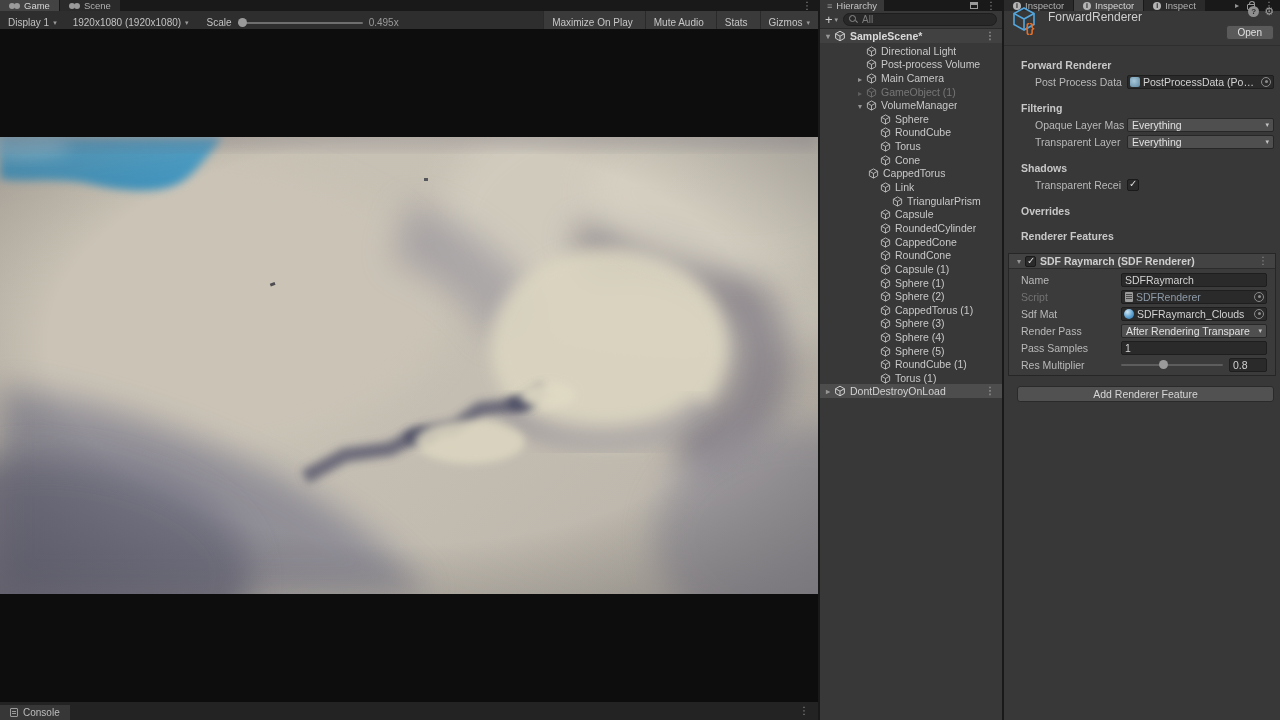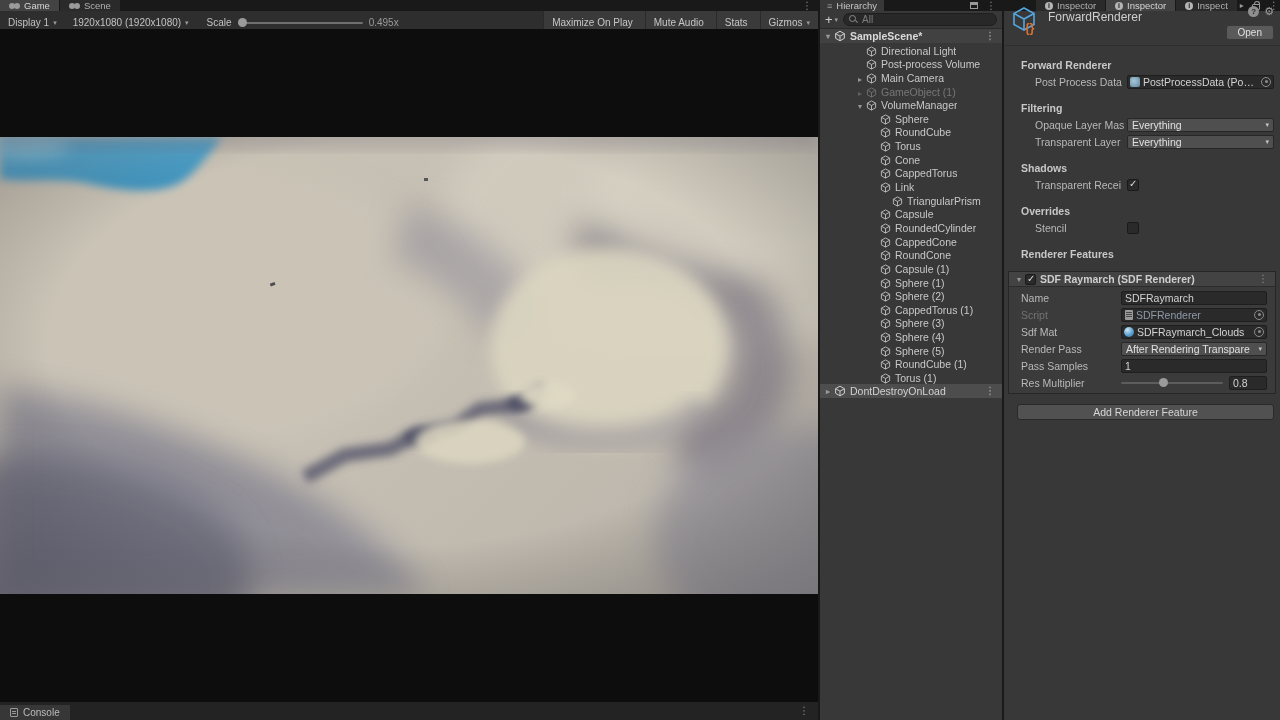--- a/index.html
+++ b/index.html
@@ -345,21 +345,21 @@
 
           <div class="hrow" style="padding-left: 48px;">
             <span class="foldout"></span>
             <svg class="cube" width="11" height="11" viewBox="0 0 12 12">
               <path d="M6 1 L10.5 3.5 V8.5 L6 11 L1.5 8.5 V3.5 Z" fill="none" stroke="#bdbdbd" stroke-width="1"></path>
               <path d="M1.5 3.5 L6 6 L10.5 3.5 M6 6 V11" fill="none" stroke="#bdbdbd" stroke-width="1"></path>
             </svg>
             <span class="hlabel">Cone</span>
           </div>
 
-          <div class="hrow" style="padding-left: 48px;">
+          <div class="hrow" style="padding-left: 36px;">
             <span class="foldout"></span>
             <svg class="cube" width="11" height="11" viewBox="0 0 12 12">
               <path d="M6 1 L10.5 3.5 V8.5 L6 11 L1.5 8.5 V3.5 Z" fill="none" stroke="#bdbdbd" stroke-width="1"></path>
               <path d="M1.5 3.5 L6 6 L10.5 3.5 M6 6 V11" fill="none" stroke="#bdbdbd" stroke-width="1"></path>
             </svg>
             <span class="hlabel">CappedTorus</span>
           </div>
 
           <div class="hrow" style="padding-left: 48px;">
             <span class="foldout"></span>
@@ -504,21 +504,21 @@
           <path d="M1.6 3.7 L6 6.2 L10.4 3.7 M6 6.2 V10.8" stroke="#cfcfcf" stroke-width="1" fill="none"></path>
         </svg>
         <span style="font-weight:normal;">DontDestroyOnLoad</span>
         <span class="kebab">⋮</span>
       </div>
     </div>
   </div>
 
   <div class="insp-panel">
     <div class="tabstrip">
-      <div style="display:flex;margin-left:32px;">
+      <div style="display:flex;">
 
           <div class="tab itab">
             <span class="info-ic">i</span>
             <span>Inspector</span>
           </div>
 
           <div class="tab itab active">
             <span class="info-ic">i</span>
             <span>Inspector</span>
           </div>
@@ -576,24 +576,20 @@
         </div>
       </div>
 
       <div class="iheading">Shadows</div>
       <div class="irow">
         <span class="ilabel">Transparent Recei</span>
         <span class="checkbox checked"></span>
       </div>
 
       <div class="iheading">Overrides</div>
-      <div class="irow">
-        <span class="ilabel">Stencil</span>
-        <span class="checkbox"></span>
-      </div>
 
       <div class="iheading">Renderer Features</div>
 
       <div class="feature">
         <div class="feat-header">
           <span class="foldout">▾</span>
           <span class="checkbox checked" style="width:11px;height:11px;"></span>
           <span class="feat-title">SDF Raymarch (SDF Renderer)</span>
           <span class="kebab">⋮</span>
         </div>

